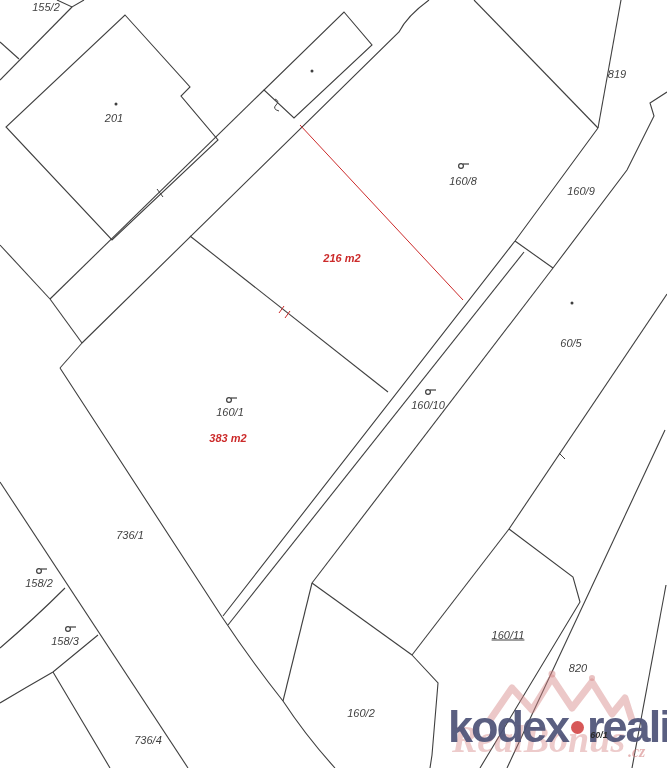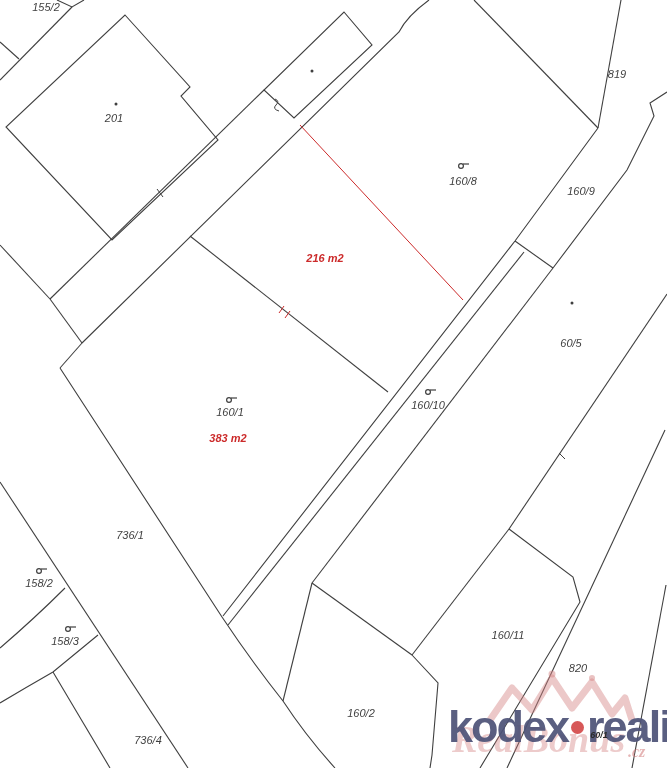--- a/index.html
+++ b/index.html
@@ -140,23 +140,23 @@
       <span class="parcel-label" style="left: 463px; top: 181px; text-align: right;">160/8</span>
       <span class="parcel-label" style="left: 581px; top: 191px;">160/9</span>
       <span class="parcel-label" style="left: 571px; top: 315px; margin-top: 28px;">60/5</span>
       <span class="parcel-label" style="left: 230px; top: 412px;">160/1</span>
       <span class="parcel-label" style="left: 428px; top: 405px;">160/10</span>
       <span class="parcel-label" style="left: 130px; top: 535px;">736/1</span>
       <span class="parcel-label" style="left: 39px; top: 583px;">158/2</span>
       <span class="parcel-label" style="left: 65px; top: 641px;">158/3</span>
       <span class="parcel-label" style="left: 148px; top: 740px;">736/4</span>
       <span class="parcel-label" style="left: 361px; top: 713px;">160/2</span>
-      <span class="parcel-label" style="left: 508px; top: 635px;">160/11</span>
+      <span class="parcel-label" style="left: 508px; top: 635px; text-decoration: underline;">160/11</span>
       <span class="parcel-label" style="left: 578px; top: 624px; margin-top: 44px;">820</span>
-      <span class="area-label" style="left: 325px; top: 258px;">216 m2</span>
+      <span class="area-label" style="left: 342px; top: 258px;">216 m2</span>
       <span class="area-label" style="left: 228px; top: 438px;">383 m2</span>
     </div>
 
   <span class="tiny-label" id="tiny-label" style="left: 599px; top: 735px; font-weight: bold;">60/1</span>
 
   <div id="watermark">
     <svg id="wm-crown" width="160" height="58" viewBox="0 0 160 58">
       <path d="M10,52 L32,20 L52,42 L72,10 L92,40 L112,14 L132,46 L145,30 L152,52" fill="none" stroke="#d58585" stroke-width="7" stroke-linejoin="round" opacity="0.45"></path>
       <circle cx="72" cy="6" r="3.5" fill="#d58585" opacity="0.5"></circle>
       <circle cx="112" cy="10" r="3" fill="#d58585" opacity="0.5"></circle>

